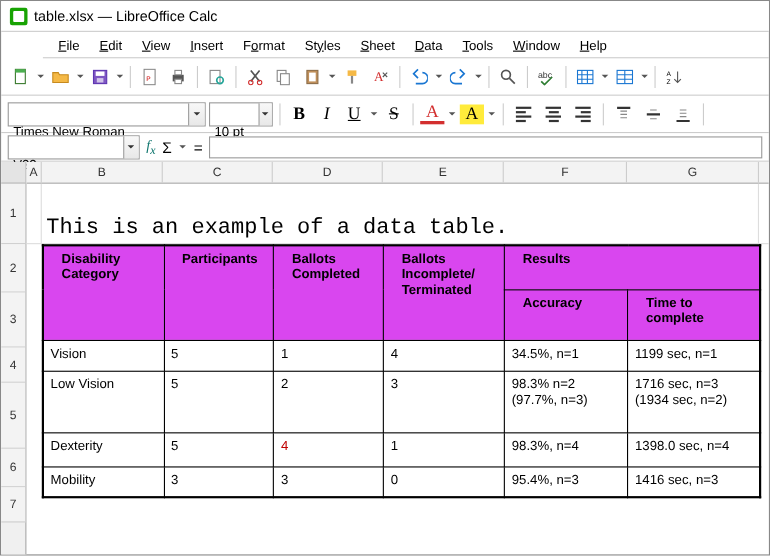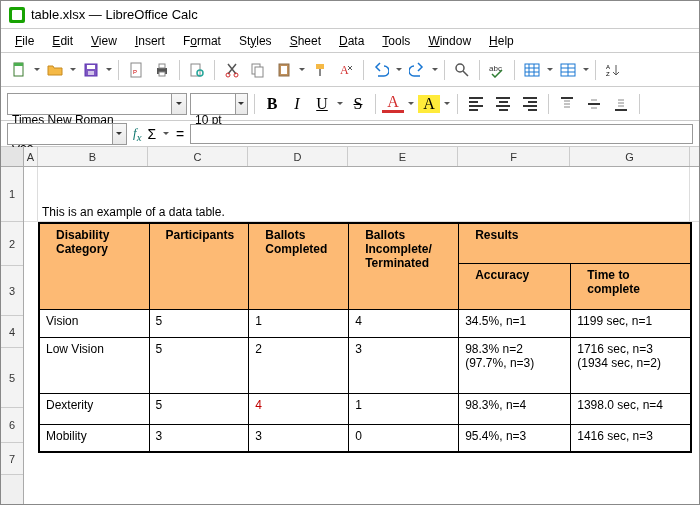--- a/index.html
+++ b/index.html
@@ -1,21 +1,21 @@
 <!DOCTYPE html>
 <html><head>
 <meta charset="utf-8">
 <style>
 * { box-sizing: border-box; margin: 0; padding: 0; }
 body { font-family: "Segoe UI", Arial, sans-serif; font-size: 12px; background: #fff; width: 700px; height: 505px; overflow: hidden; border: 1px solid #888; }
 .titlebar { display: flex; align-items: center; padding: 4px 8px; background: #fff; border-bottom: 1px solid #ccc; height: 28px; }
 .app-icon { width: 16px; height: 16px; background: #18a303; border-radius: 2px; margin-right: 6px; position: relative; }
 .app-icon::after { content: ""; position: absolute; inset: 3px; background: #fff; border-radius: 1px; }
 .titlebar-text { font-size: 13px; }
-.menubar { display: flex; padding: 2px 6px; gap: 2px; border-bottom: 1px solid #ccc; height: 24px; align-items: center; }
+.menubar { display: flex; padding: 2px 6px; gap: 2px; border-bottom: 1px solid #ccc; height: 24px; align-items: center; margin-left: 38px; }
 .menubar span { padding: 2px 8px; cursor: default; }
 .menubar u { text-decoration: underline; }
 .toolbar { display: flex; align-items: center; padding: 3px 6px; gap: 2px; border-bottom: 1px solid #ccc; height: 34px; }
 .tbtn { width: 24px; height: 24px; display: flex; align-items: center; justify-content: center; border: 1px solid transparent; border-radius: 2px; cursor: default; }
 .tbtn svg { width: 16px; height: 16px; }
 .dd { width: 8px; height: 24px; display: flex; align-items: center; justify-content: center; }
 .dd::after { content: ""; border: 3px solid transparent; border-top-color: #555; margin-top: 3px; }
 .sep { width: 1px; height: 20px; background: #ccc; margin: 0 3px; }
 .fmtbar { display: flex; align-items: center; padding: 3px 6px; gap: 3px; border-bottom: 1px solid #ccc; height: 34px; }
 .combo { display: flex; align-items: center; border: 1px solid #999; height: 22px; background: #fff; }
@@ -29,24 +29,24 @@
 .rowheads { display: flex; flex-direction: column; background: #f0f0f0; border-right: 1px solid #aaa; }
 .corner { height: 20px; width: 22px; background: #e4e4e4; border-bottom: 1px solid #aaa; }
 .rh { width: 22px; display: flex; align-items: center; justify-content: center; border-bottom: 1px solid #ccc; font-size: 11px; color: #333; background: #f3f3f3; }
 .grid { flex: 1; overflow: hidden; }
 .colheads { display: flex; height: 20px; background: #f3f3f3; border-bottom: 1px solid #aaa; }
 .ch { display: flex; align-items: center; justify-content: center; border-right: 1px solid #ccc; font-size: 11px; color: #333; }
 .cells { position: relative; }
 .row { display: flex; border-bottom: 1px solid #ddd; }
 .cell { border-right: 1px solid #ddd; padding: 2px 4px; overflow: hidden; font-size: 13px; display: flex; align-items: flex-start; }
 .caption { font-family: "Times New Roman", serif; font-size: 18px; font-weight: bold; color: #1f4e79; }
-.desc { font-family: Liberation Sans, sans-serif; font-size: 12px; text-align: right; }
+.desc { font-family: Liberation Mono, monospace; font-size: 20px; text-align: right; }
 .datatable { border: 2px solid #000; width: 654px; margin-left: 0; font-family: Arial, sans-serif; font-size: 12px; border-collapse: collapse; }
 .datatable th, .datatable td { border: 1px solid #000; padding: 4px 6px; vertical-align: top; }
-.datatable th { background: #fdba74; font-weight: bold; text-align: left; padding-left: 16px; }
+.datatable th { background: #d946ef; font-weight: bold; text-align: left; padding-left: 16px; }
 .datatable .center { }
 .r1h { height: 55px; }
 .align-icon { display: flex; flex-direction: column; gap: 2px; width: 14px; }
 .align-icon span { height: 2px; background: #333; }
 </style>
 </head>
 <body>
 
 <div class="titlebar">
   <div class="app-icon"></div>

